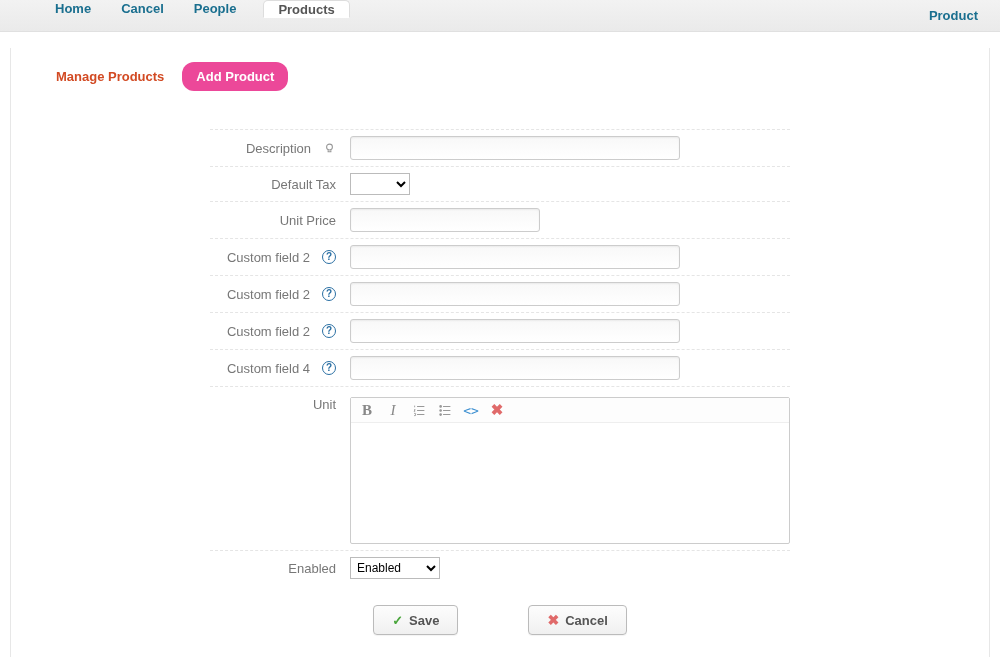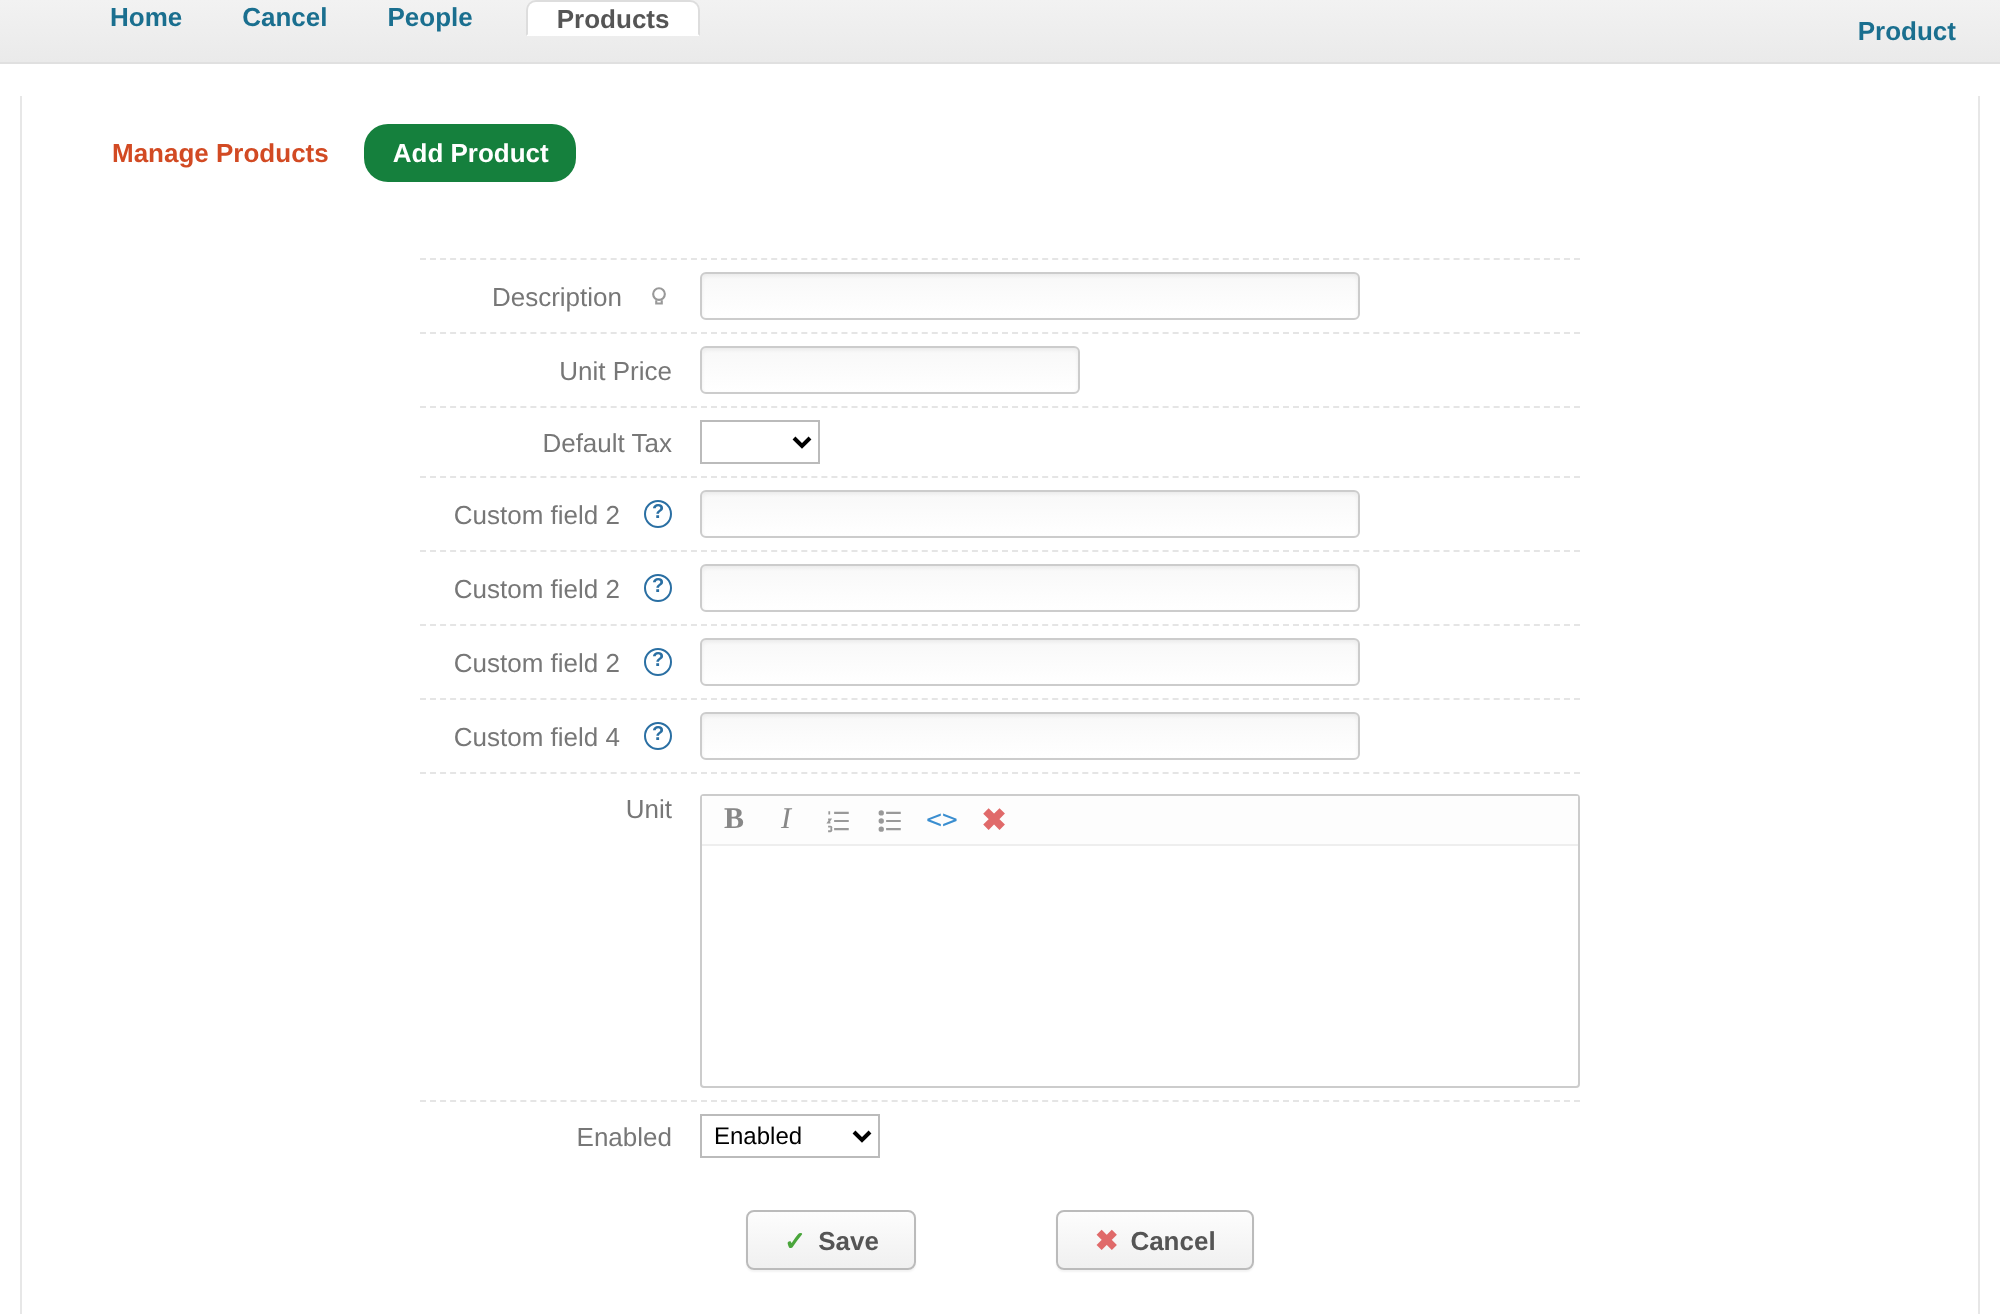--- a/index.html
+++ b/index.html
@@ -74,21 +74,21 @@
     padding: 14px 0 14px 45px;
   }
   .subnav .link {
     color: #d24a23;
     text-decoration: none;
     font-weight: 600;
     font-size: 13px;
     cursor: pointer;
   }
   .subnav .btn-primary {
-    background: #15803d;
+    background: #ec4899;
     color: #fff;
     padding: 7px 14px;
     border-radius: 12px;
     font-weight: 600;
     font-size: 13px;
     cursor: pointer;
   }
   .form-wrap {
     margin: 24px auto 0 auto;
     width: 580px;
@@ -251,35 +251,35 @@
           </svg>
         </span>
       </div>
       <div class="ctl">
         <input class="txt w-lg" type="text" value="" style="">
       </div>
     </div>
 
     <div class="row">
       <div class="lbl">
-        <span>Unit Price</span>
-      </div>
-      <div class="ctl">
-        <input class="txt w-md" type="text" value="" style="">
-      </div>
-    </div>
-
-    <div class="row">
-      <div class="lbl">
         <span>Default Tax</span>
       </div>
       <div class="ctl">
         <select class="sel sel-sm">
           <option></option>
         </select>
+      </div>
+    </div>
+
+    <div class="row">
+      <div class="lbl">
+        <span>Unit Price</span>
+      </div>
+      <div class="ctl">
+        <input class="txt w-md" type="text" value="" style="">
       </div>
     </div>
 
     <div class="row">
       <div class="lbl">
         <span>Custom field 2</span>
         <span class="help">?</span>
       </div>
       <div class="ctl">
         <input class="txt w-lg" type="text" value="" style="">

